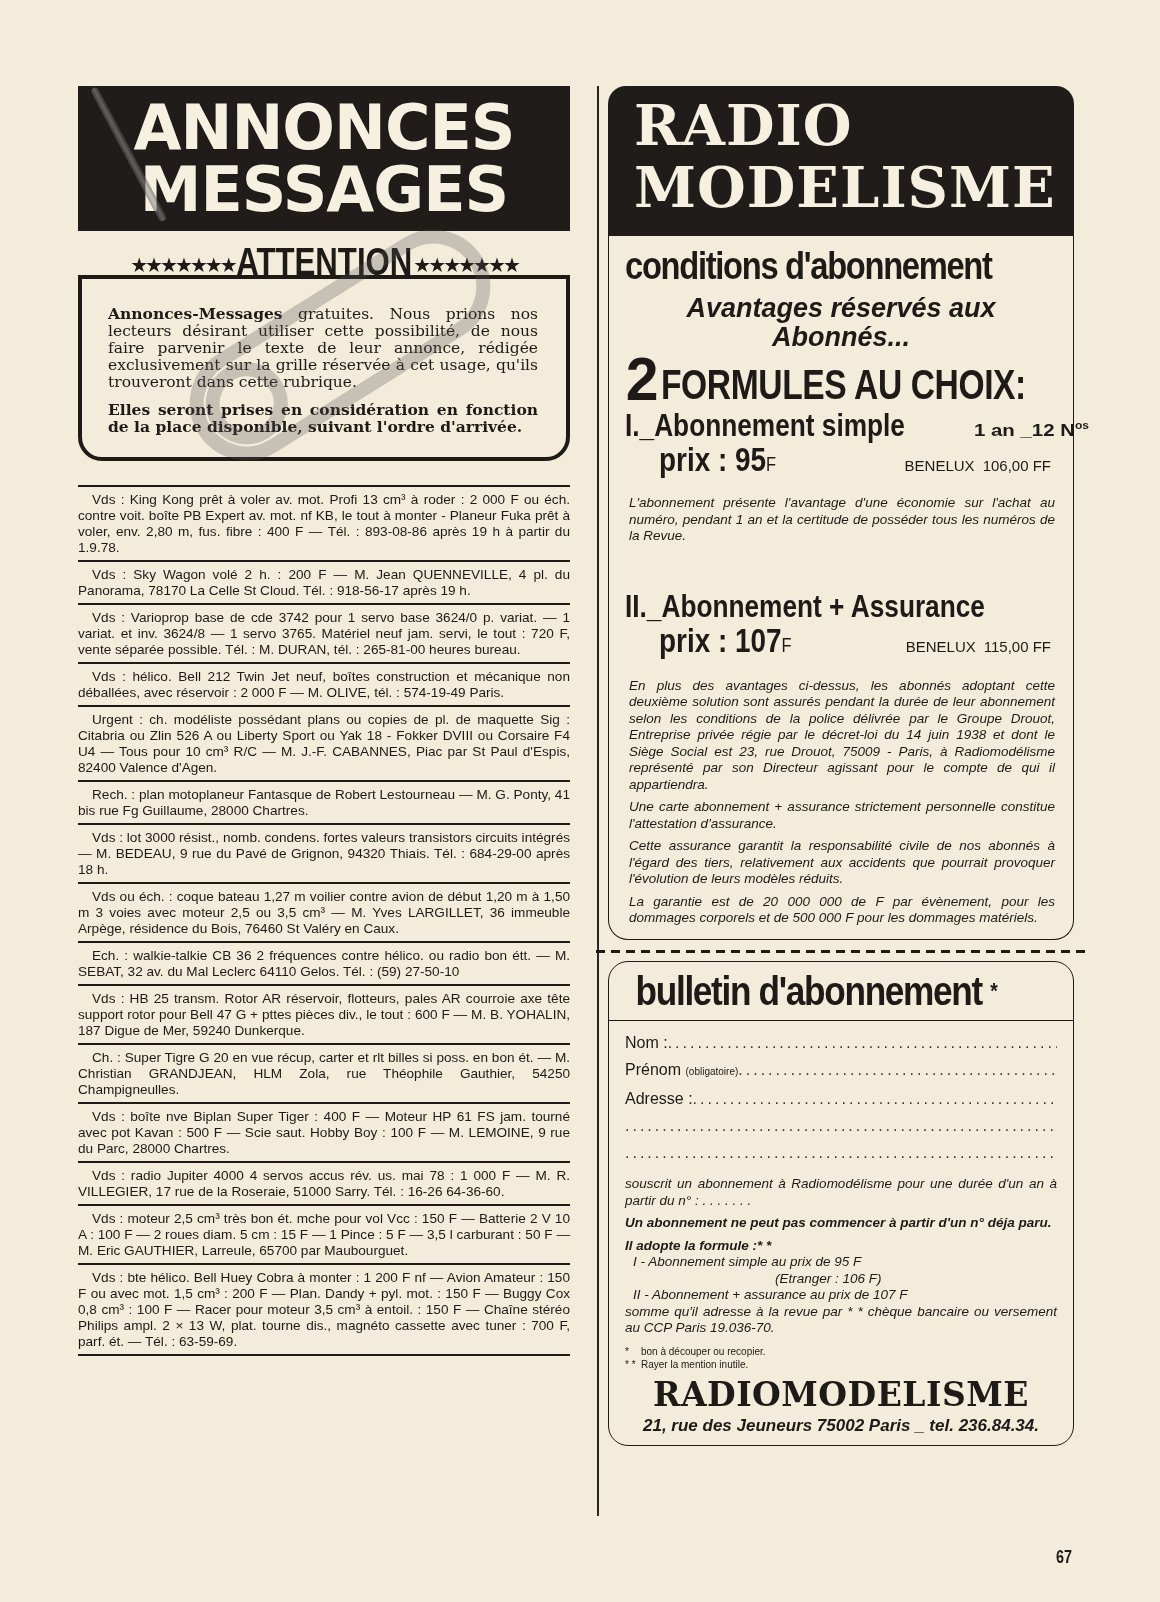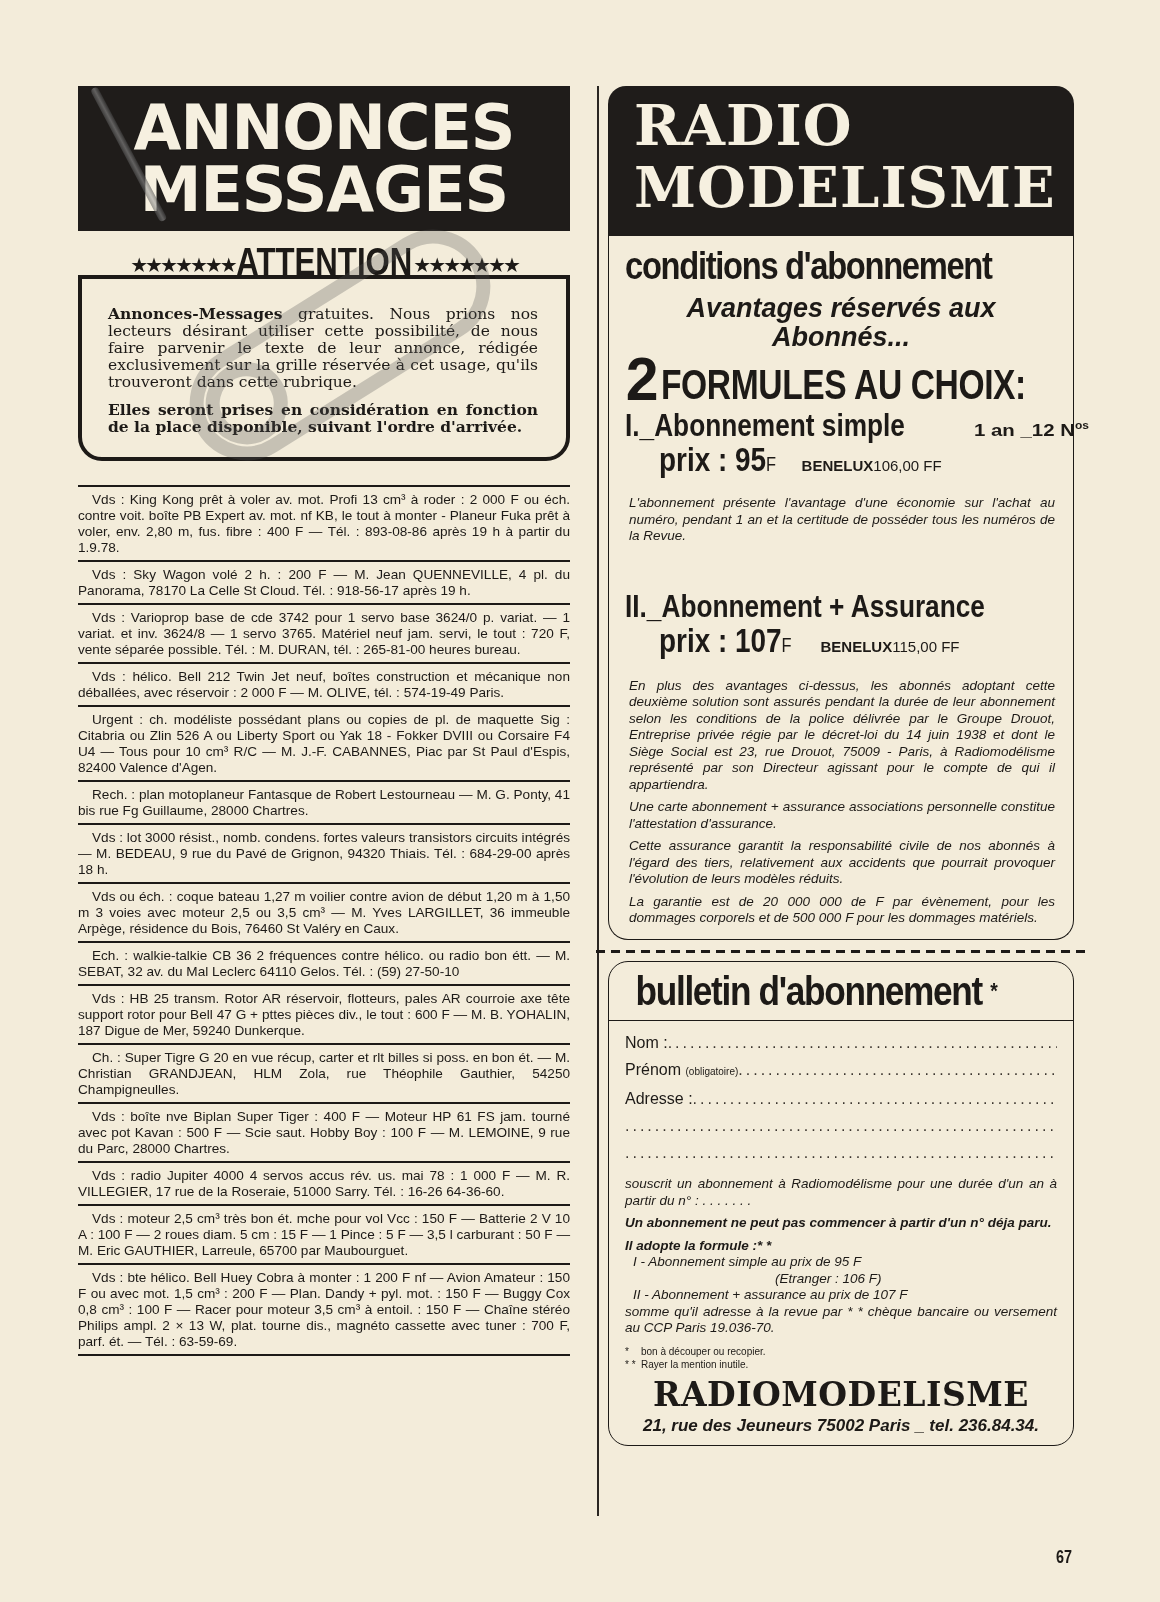--- a/index.html
+++ b/index.html
@@ -92,25 +92,25 @@
     margin-top: 6px;
   }
   .formules {
     display: flex; align-items: flex-end; margin-top: -2px; white-space: nowrap;
   }
   .formules .two { font-weight: bold; font-size: 62px; line-height: 58px; transform: scaleX(.95); }
   .formules .txt { font-weight: bold; font-size: 42px; line-height: 46px; transform: scaleX(.8); transform-origin: left; display: inline-block; margin-left: 2px; letter-spacing: -0.5px; }
   .opt-title { font-weight: bold; font-size: 32px; line-height: 34px; white-space: nowrap; transform: scaleX(.82); transform-origin: left; display: inline-block; }
   .opt-extra { font-weight: bold; font-size: 17px; margin-left: 8px; display: inline-block; transform: scaleX(1.2); transform-origin: left; }
   .opt-extra sup { font-size: 10px; }
-  .price-row { display: flex; align-items: baseline; padding-left: 34px; padding-right: 6px; }
+  .price-row { display: flex; align-items: baseline; justify-content: space-between; padding-left: 34px; padding-right: 6px; }
   .price { font-weight: bold; font-size: 34px; line-height: 34px; transform: scaleX(.82); transform-origin: left; display: inline-block; }
   .price .f { font-weight: normal; font-size: 20px; }
   .benelux { font-size: 15px; }
-  .benelux b { font-weight: bold; margin-right: 0; }
+  .benelux b { font-weight: normal; margin-right: 8px; }
   .blurb { font-style: italic; font-size: 13.5px; line-height: 16.5px; text-align: justify; padding: 0 2px 0 4px; }
   .blurb p + p { margin-top: 6px; }
   .gap1 { height: 14px; } .gap2 { height: 44px; } .gap3 { height: 16px; }
 
   .dashes {
     margin: 10px -12px 0 -12px; height: 3px;
     background: repeating-linear-gradient(90deg, #1d1a17 0 9px, transparent 9px 15px);
   }
   .bulletin {
     margin-top: 8px;
@@ -231,21 +231,21 @@
 
       <div>
         <div style="white-space:nowrap;"><span class="opt-title">II._Abonnement + Assurance</span></div>
         <div class="price-row">
           <span class="price"><span>prix : 107</span><span class="f">F</span></span>
           <span class="benelux"><b>BENELUX</b><span>115,00 FF</span></span>
         </div>
         <div class="gap3"></div>
         <div class="blurb">
           <p>En plus des avantages ci-dessus, les abonnés adoptant cette deuxième solution sont assurés pendant la durée de leur abonnement selon les conditions de la police délivrée par le Groupe Drouot, Entreprise privée régie par le décret-loi du 14 juin 1938 et dont le Siège Social est 23, rue Drouot, 75009 - Paris, à Radiomodélisme représenté par son Directeur agissant pour le compte de qui il appartiendra.</p>
-          <p>Une carte abonnement + assurance associations personnelle constitue l'attestation d'assurance.</p>
+          <p>Une carte abonnement + assurance strictement personnelle constitue l'attestation d'assurance.</p>
           <p>Cette assurance garantit la responsabilité civile de nos abonnés à l'égard des tiers, relativement aux accidents que pourrait provoquer l'évolution de leurs modèles réduits.</p>
           <p>La garantie est de 20 000 000 de F par évènement, pour les dommages corporels et de 500 000 F pour les dommages matériels.</p>
         </div>
       </div>
     </div>
 
     <div class="dashes"></div>
 
     <div class="bulletin">
       <div class="bul-title"><span>bulletin d'abonnement</span> <span class="ast">*</span></div>

